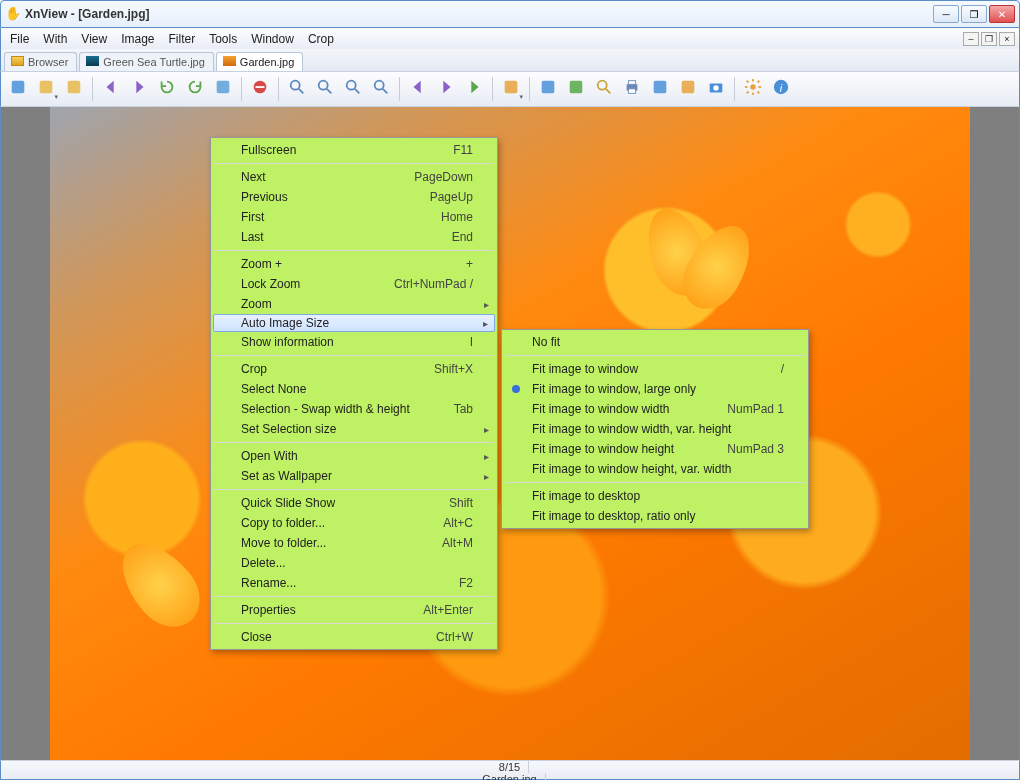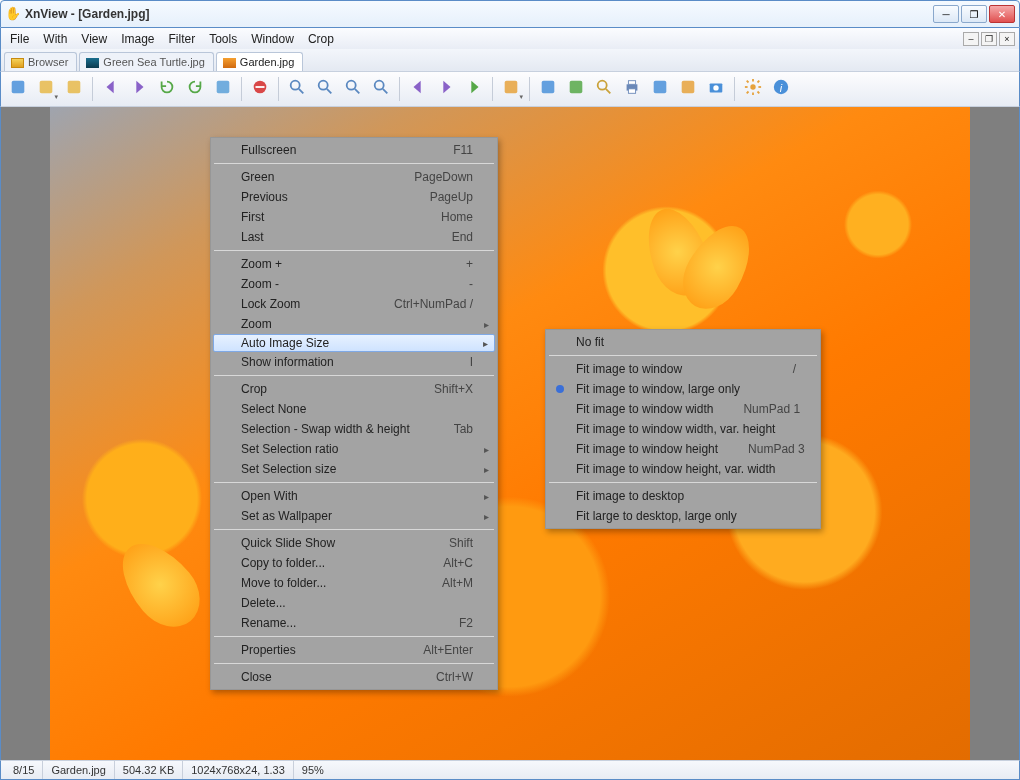--- a/index.html
+++ b/index.html
@@ -11,21 +11,21 @@
 .win-controls { display: flex; gap: 2px; }
 .win-btn { width: 26px; height: 18px; border: 1px solid #8aa8cc; border-radius: 2px; background: linear-gradient(#f9fcff,#dce8f6); font-size: 10px; display:flex;align-items:center;justify-content:center; cursor:pointer;}
 .win-btn.close { background: linear-gradient(#f6aaaa,#e05050); color:#fff; border-color:#b33;}
 .mdi-controls { display:flex; gap:2px; margin-right:2px;}
 .mdi-btn { width:16px;height:14px;border:1px solid #aaa;background:#f4f4f4;font-size:9px;display:flex;align-items:center;justify-content:center;cursor:pointer;}
 
 .menubar { height: 21px; background: linear-gradient(#fbfcff,#e9edf5); border-left:1px solid #5a8cc7; border-right:1px solid #5a8cc7; display:flex; align-items:center; padding:0 2px; font-size:12px; color:#222;}
 .menubar .menu-item { padding: 2px 7px; cursor:pointer; }
 
 .tabs { height: 22px; background: linear-gradient(#f3f6fb,#e4e9f2); border-left:1px solid #5a8cc7; border-right:1px solid #5a8cc7; display:flex; align-items:flex-end; padding:0 3px; font-size:11px;}
-.tab { padding: 3px 8px 3px 6px; margin-right:2px; border:1px solid #b9c6d9; border-bottom:none; border-radius:3px 3px 0 0; background:#eef2f9; color:#555; display:flex;align-items:flex-end; gap:4px; cursor:pointer;}
+.tab { padding: 3px 8px 3px 6px; margin-right:2px; border:1px solid #b9c6d9; border-bottom:none; border-radius:3px 3px 0 0; background:#eef2f9; color:#555; display:flex;align-items:flex-start; gap:4px; cursor:pointer;}
 .tab.active { background:#fff; color:#222; }
 .tab .tabicon { width:13px; height:10px; display:inline-block; }
 .tabicon.browser { background: linear-gradient(#f5d25a,#e0a020); border:1px solid #c78a10;}
 .tabicon.img1 { background: linear-gradient(#1a6e8e,#0a3a4e);}
 .tabicon.img2 { background: linear-gradient(#f6a030,#d06a10);}
 
 .toolbar { height: 36px; background: linear-gradient(#fdfdfe,#e7ecf4); border:1px solid #c7d0de; border-left:1px solid #5a8cc7; border-right:1px solid #5a8cc7; display:flex; align-items:center; padding:0 4px; gap:2px;}
 .tb-btn { width:26px; height:26px; border-radius:3px; display:flex;align-items:center;justify-content:center; cursor:pointer; position:relative;}
 .tb-btn.dd::after { content:"▾"; font-size:7px; color:#666; position:absolute; right:1px; bottom:1px;}
 .tb-sep { width:1px; height:24px; background:#c5ccd8; margin:0 3px;}
@@ -46,32 +46,32 @@
   filter: blur(0.3px);
 }
 .petal { position:absolute; background:radial-gradient(circle,#ffd24a,#ff9a10); border-radius:50% 50% 50% 50% / 60% 60% 40% 40%;}
 
 .p1{left:230px;top:140px;width:42px;height:70px;transform:rotate(20deg);}
 .p2{left:260px;top:148px;width:42px;height:70px;transform:rotate(60deg);}
 .p3{left:600px;top:100px;width:55px;height:90px;transform:rotate(-20deg);}
 .p4{left:640px;top:115px;width:55px;height:90px;transform:rotate(30deg);}
 .p5{left:80px;top:430px;width:60px;height:95px;transform:rotate(-40deg);}
 
-.ctx-menu { position:absolute; background:#a3a3a3; border:1px solid #979797; box-shadow:2px 3px 6px rgba(0,0,0,.3); font-size:12px; color:#222; padding:2px;}
+.ctx-menu { position:absolute; background:#bef264; border:1px solid #979797; box-shadow:2px 3px 6px rgba(0,0,0,.3); font-size:12px; color:#222; padding:2px;}
 .ctx-menu .row { display:flex; align-items:center; height:20px; padding:0 22px 0 28px; position:relative; white-space:nowrap; cursor:pointer;}
 .ctx-menu .row .shortcut { margin-left:auto; padding-left:30px; color:#444;}
 .ctx-menu .row.has-sub::after { content:"▸"; position:absolute; right:6px; font-size:10px; color:#555;}
 .ctx-menu hr { border:none; border-top:1px solid #d8d8d8; margin:3px 1px;}
 .ctx-menu .row.highlight { background: linear-gradient(#e7f1ff,#cfe3ff); border:1px solid #7fa9e6; border-radius:2px; height:18px; margin:0; padding:0 34px 0 27px;}
 .ctx-menu .row .radio { position:absolute; left:8px; width:8px;height:8px; border-radius:50%; background:#3a6fd8;}
 
 .ctx-main { left:160px; top:30px; width:288px;}
-.ctx-sub  { left:451px; top:222px; width:276px;margin-left:44px;}
-
-.statusbar { height: 20px; background: linear-gradient(#f6f8fc,#e8ecf3); border:1px solid #5a8cc7; border-top:1px solid #c7d0de; display:flex; align-items:center; font-size:11px; color:#333; padding:0 4px; gap:0;}
+.ctx-sub  { left:451px; top:222px; width:308px;}
+
+.statusbar { height: 20px; background: linear-gradient(#f6f8fc,#e8ecf3); border:1px solid #5a8cc7; border-top:1px solid #c7d0de; display:flex; align-items:center; font-size:11px; color:#333; padding:0 4px; gap:0;flex-direction:column;}
 .statusbar .cell { padding:0 8px; border-right:1px solid #c8cfdb; height:100%; display:flex;align-items:center;}
 </style>
 </head>
 <body>
 
 <div class="titlebar">
   <span class="appicon">✋</span>
   <span class="title">XnView - [Garden.jpg]</span>
   <div class="win-controls">
     <div class="win-btn">─</div>
@@ -283,45 +283,41 @@
     <div class="petal p4"></div>
     <div class="petal p5"></div>
 
     <div class="ctx-menu ctx-main" id="ctx-main">
         <div class="row">
           <span>Fullscreen</span>
           <span class="shortcut">F11</span>
         </div>
         <hr>
         <div class="row">
-          <span>Green</span>
+          <span>Next</span>
           <span class="shortcut">PageDown</span>
         </div>
         <div class="row">
           <span>Previous</span>
           <span class="shortcut">PageUp</span>
         </div>
         <div class="row">
           <span>First</span>
           <span class="shortcut">Home</span>
         </div>
         <div class="row">
           <span>Last</span>
           <span class="shortcut">End</span>
         </div>
         <hr>
         <div class="row">
           <span>Zoom +</span>
           <span class="shortcut">+</span>
         </div>
         <div class="row">
-          <span>Zoom -</span>
-          <span class="shortcut">-</span>
-        </div>
-        <div class="row">
           <span>Lock Zoom</span>
           <span class="shortcut">Ctrl+NumPad /</span>
         </div>
         <div class="row has-sub">
           <span>Zoom</span>
         </div>
         <div class="row has-sub highlight">
           <span>Auto Image Size</span>
         </div>
         <div class="row">
@@ -334,23 +330,20 @@
           <span class="shortcut">Shift+X</span>
         </div>
         <div class="row">
           <span>Select None</span>
         </div>
         <div class="row">
           <span>Selection - Swap width &amp; height</span>
           <span class="shortcut">Tab</span>
         </div>
         <div class="row has-sub">
-          <span>Set Selection ratio</span>
-        </div>
-        <div class="row has-sub">
           <span>Set Selection size</span>
         </div>
         <hr>
         <div class="row has-sub">
           <span>Open With</span>
         </div>
         <div class="row has-sub">
           <span>Set as Wallpaper</span>
         </div>
         <hr>
@@ -409,21 +402,21 @@
           <span class="shortcut">NumPad 3</span>
         </div>
         <div class="row">
           <span>Fit image to window height, var. width</span>
         </div>
         <hr>
         <div class="row">
           <span>Fit image to desktop</span>
         </div>
         <div class="row">
-          <span>Fit large to desktop, large only</span>
+          <span>Fit image to desktop, ratio only</span>
         </div>
       </div>
   </div>
 </div>
 
 <div class="statusbar">
   <div class="cell">8/15</div>
   <div class="cell">Garden.jpg</div>
   <div class="cell">504.32 KB</div>
   <div class="cell">1024x768x24, 1.33</div>

